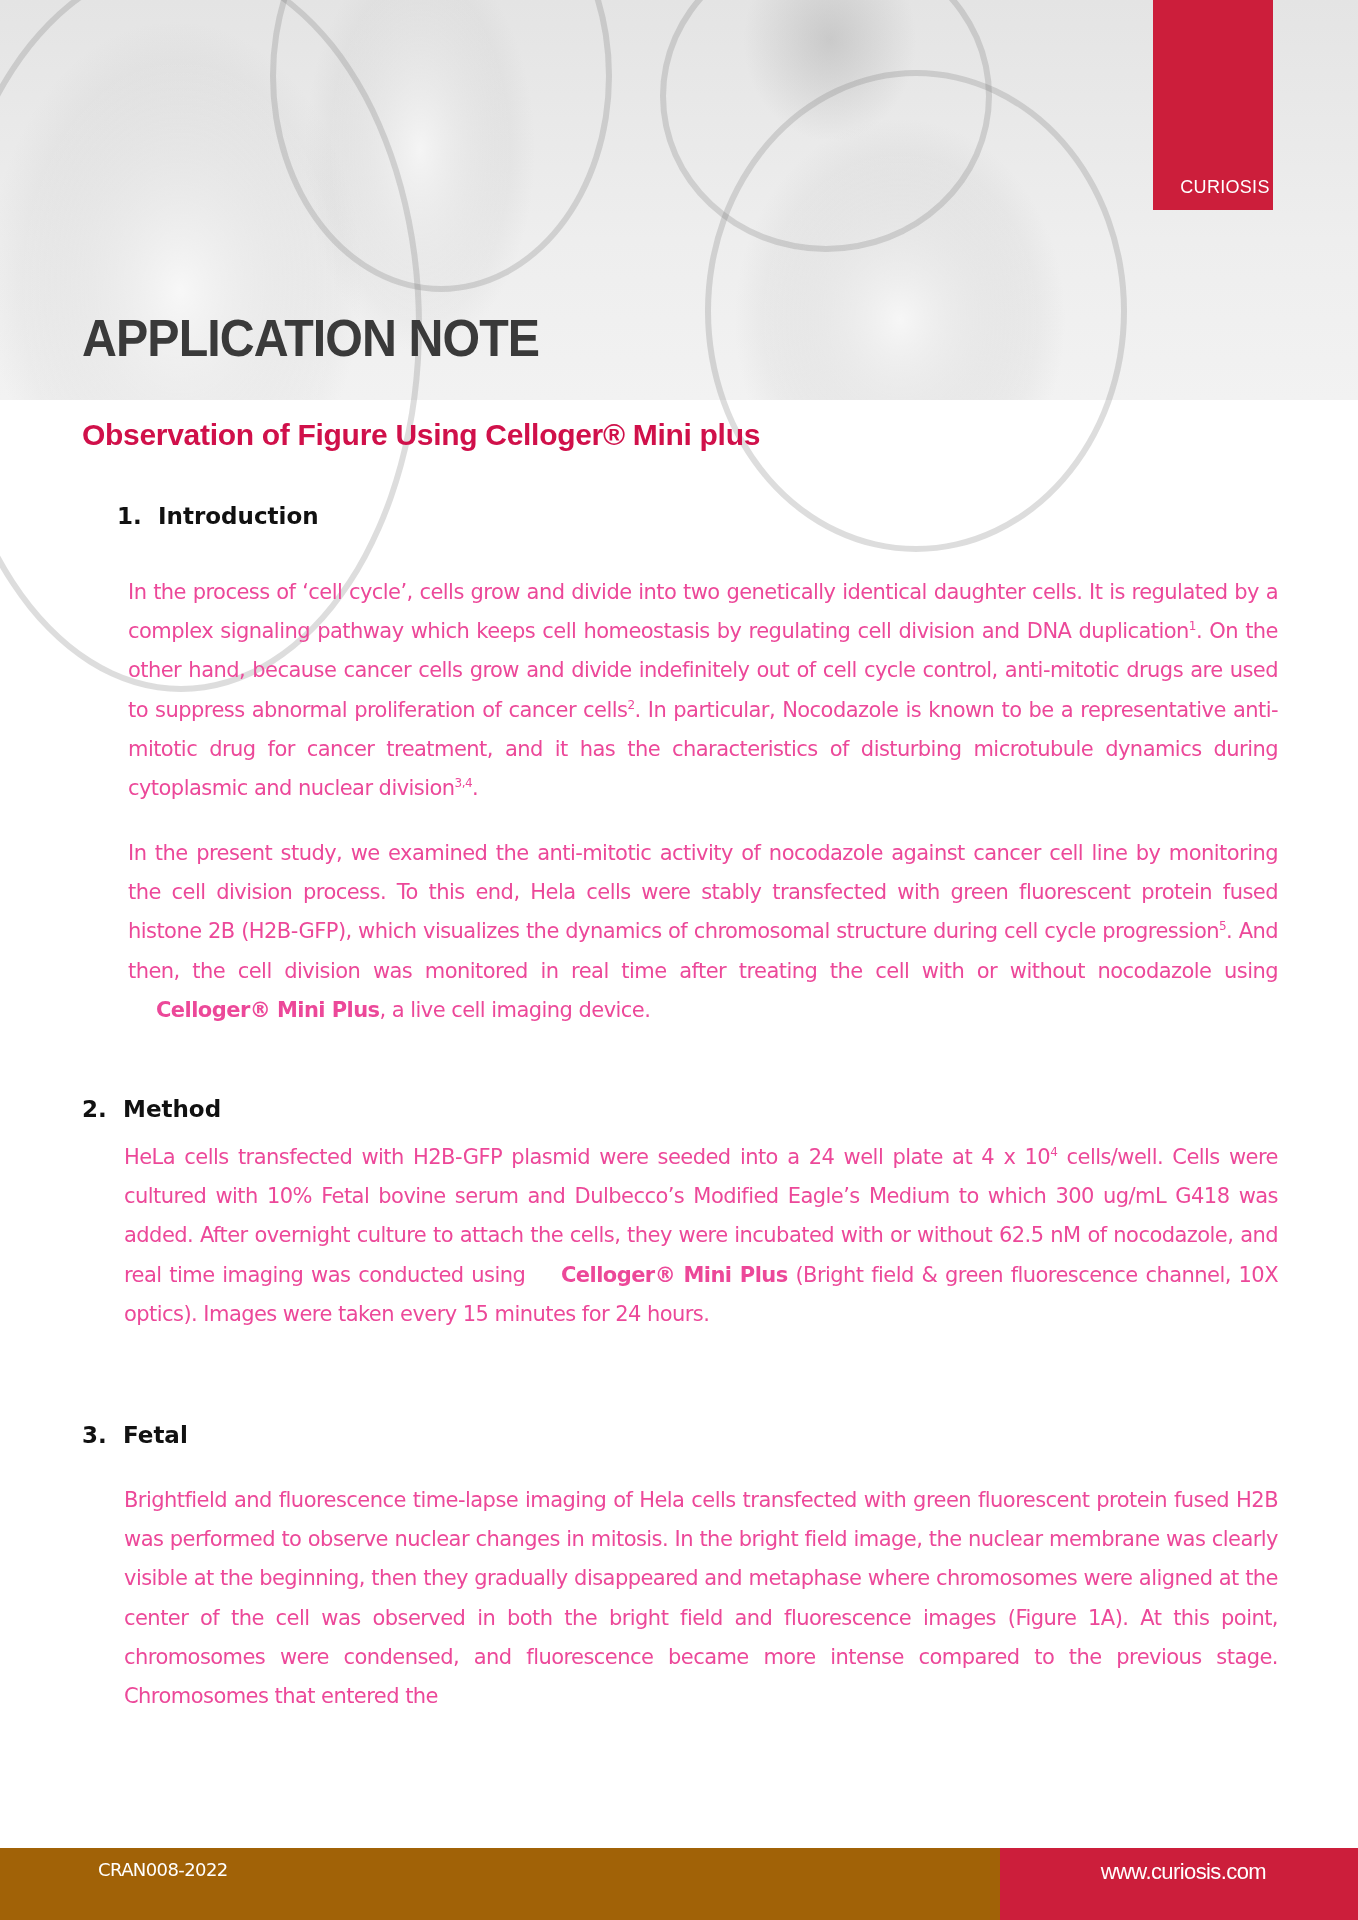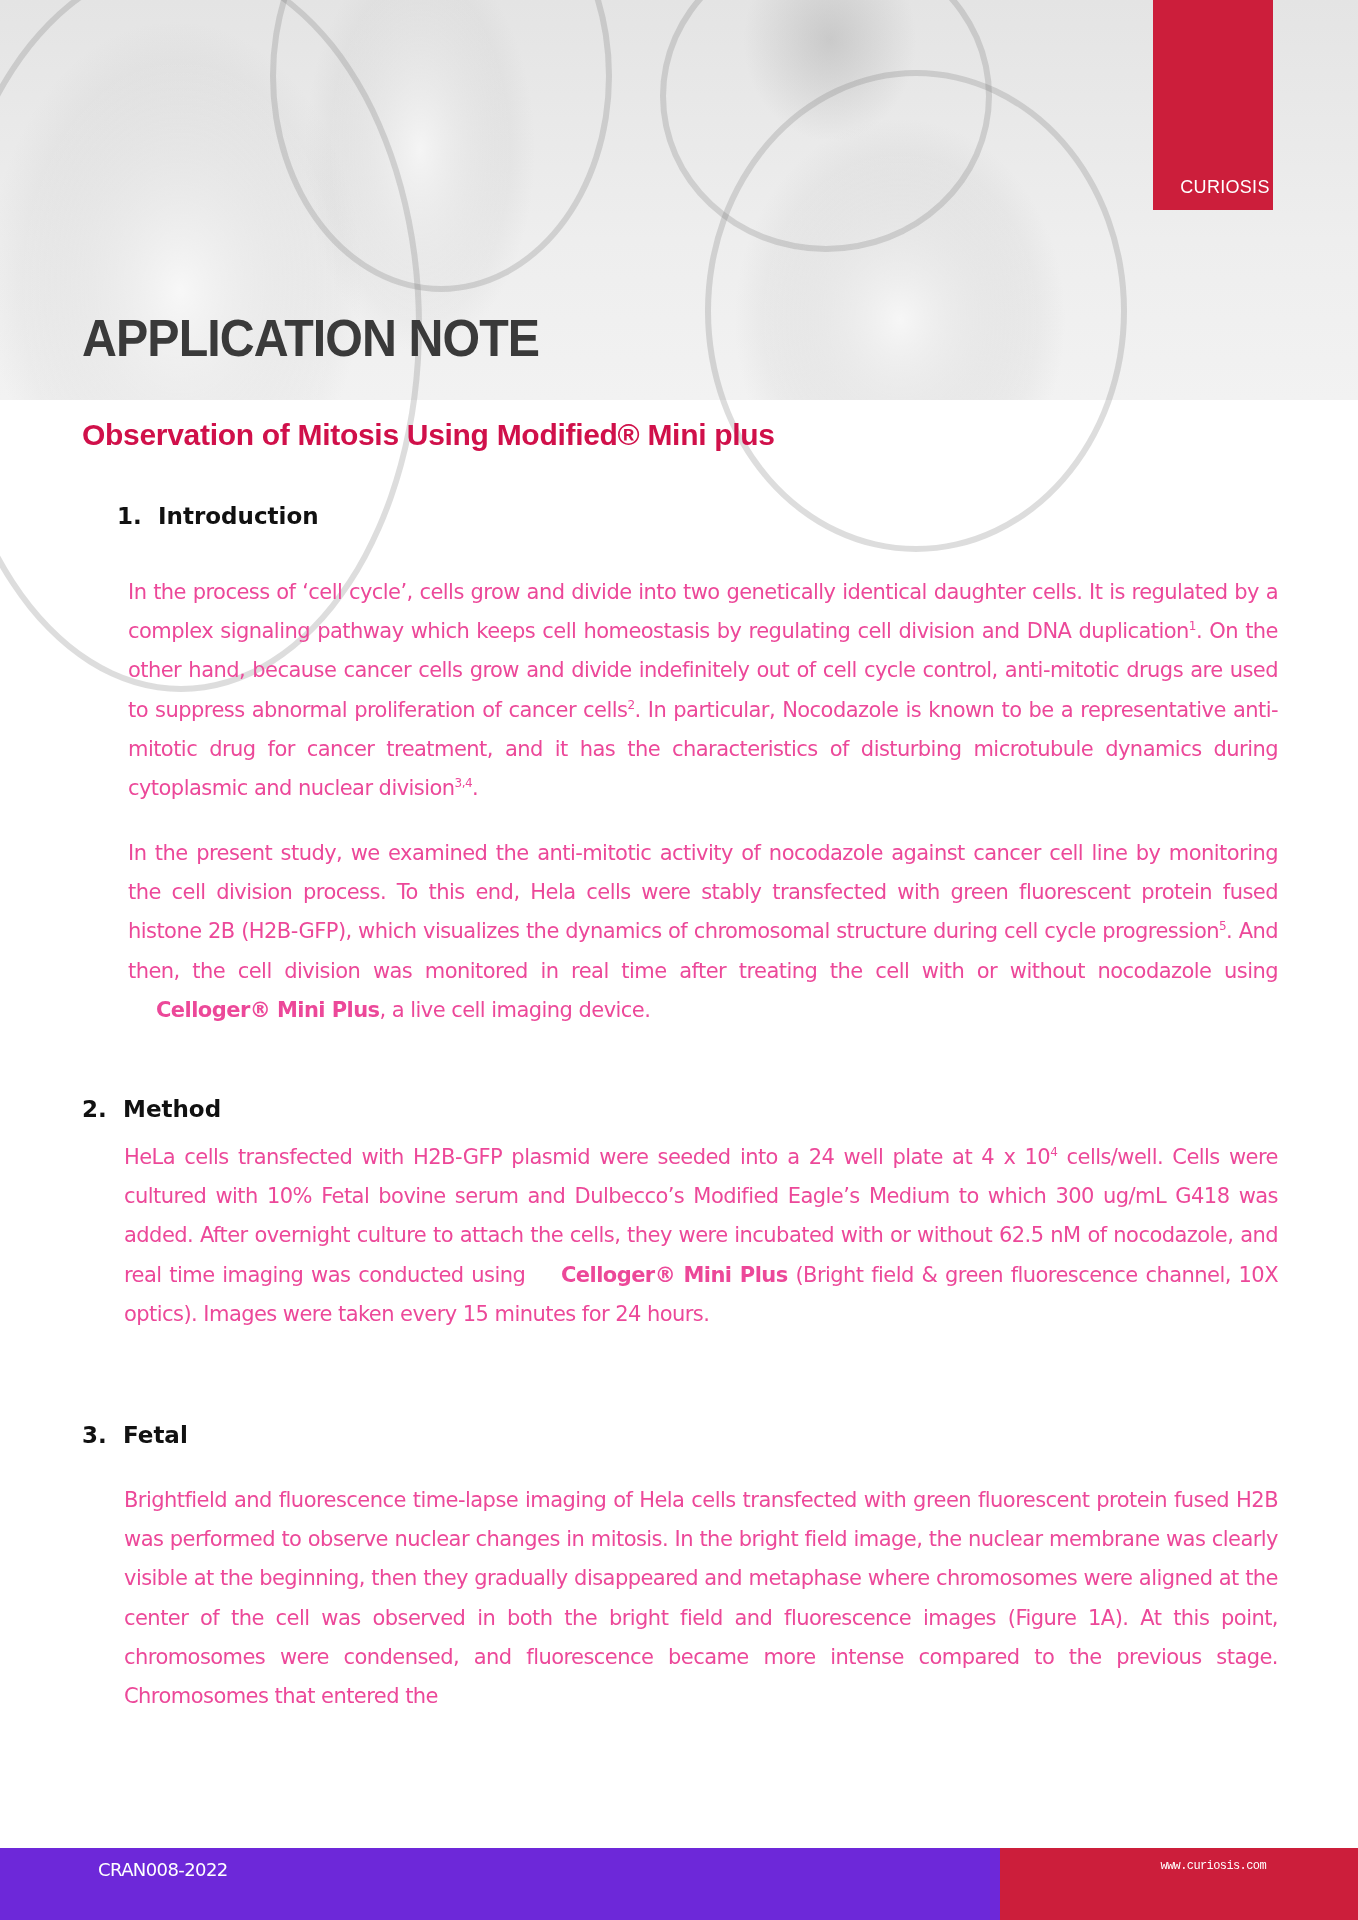--- a/index.html
+++ b/index.html
@@ -56,51 +56,51 @@
       position: absolute; width: 1150px;
       font-family: "DejaVu Sans", sans-serif;
       font-size: 21px; line-height: 39.2px; color: #ec4899;
       text-align: justify;
       letter-spacing: -0.55px;
     }
     .para sup { font-size: 12px; line-height: 0; vertical-align: 8px; }
     .para b { font-weight: bold; margin-left: 28px; }
     .footer-left {
       position: absolute; left: 0; top: 1848px; width: 1000px; height: 72px;
-      background: #6d28d9;
+      background: #a16207;
     }
     .footer-right {
       position: absolute; left: 1000px; top: 1848px; width: 358px; height: 72px;
       background: #cc1e3b;
     }
     .footer-code {
       position: absolute; left: 98px; top: 11px; color: #fff; font-size: 18px;
       font-family: "DejaVu Sans", sans-serif; letter-spacing: -0.6px;
     }
     .footer-url {
-      position: absolute; right: 92px; top: 11px; color: #fff; font-size: 12px;
-      font-family: Liberation Mono, monospace; letter-spacing: -0.6px;
+      position: absolute; right: 92px; top: 11px; color: #fff; font-size: 22px;
+      font-family: Liberation Sans, sans-serif; letter-spacing: -0.6px;
     }
   </style>
 </head>
 <body>
 
 <div class="hero">
   <div class="hero-ring" style="left:-60px;top:-40px;width:470px;height:720px;"></div>
   <div class="hero-ring" style="left:270px;top:-140px;width:330px;height:420px;"></div>
   <div class="hero-ring" style="left:660px;top:-60px;width:320px;height:300px;"></div>
   <div class="hero-ring" style="left:705px;top:70px;width:410px;height:470px;"></div>
 </div>
 
 <div class="logo-block">
   <div class="logo-text">CURIOSIS</div>
 </div>
 
 <div class="app-note">APPLICATION NOTE</div>
-<div class="doc-title">Observation of Mitosis Using Modified® Mini plus</div>
+<div class="doc-title">Observation of Figure Using Celloger® Mini plus</div>
 
 <div class="section-head" style="top:503px;margin-left:35px;">
   <span class="num">1.</span><span>Introduction</span>
 </div>
 <div class="para" style="left:128px;top:573px;"><span>In the process of ‘cell cycle’, cells grow and divide into two genetically identical daughter cells. It is regulated by a complex signaling pathway which keeps cell homeostasis by regulating cell division and DNA duplication</span><sup>1</sup><span>. On the other hand, because cancer cells grow and divide indefinitely out of cell cycle control, anti-mitotic drugs are used to suppress abnormal proliferation of cancer cells</span><sup>2</sup><span>. In particular, Nocodazole is known to be a representative anti-mitotic drug for cancer treatment, and it has the characteristics of disturbing microtubule dynamics during cytoplasmic and nuclear division</span><sup>3,4</sup><span>.</span></div>
 <div class="para" style="left:128px;top:834px;"><span>In the present study, we examined the anti-mitotic activity of nocodazole against cancer cell line by monitoring the cell division process. To this end, Hela cells were stably transfected with green fluorescent protein fused histone 2B (H2B-GFP), which visualizes the dynamics of chromosomal structure during cell cycle progression</span><sup>5</sup><span>. And then, the cell division was monitored in real time after treating the cell with or without nocodazole using </span><b>Celloger® Mini Plus</b><span>, a live cell imaging device.</span></div>
 
 <div class="section-head" style="top:1096px;">
   <span class="num">2.</span><span>Method</span>
 </div>

